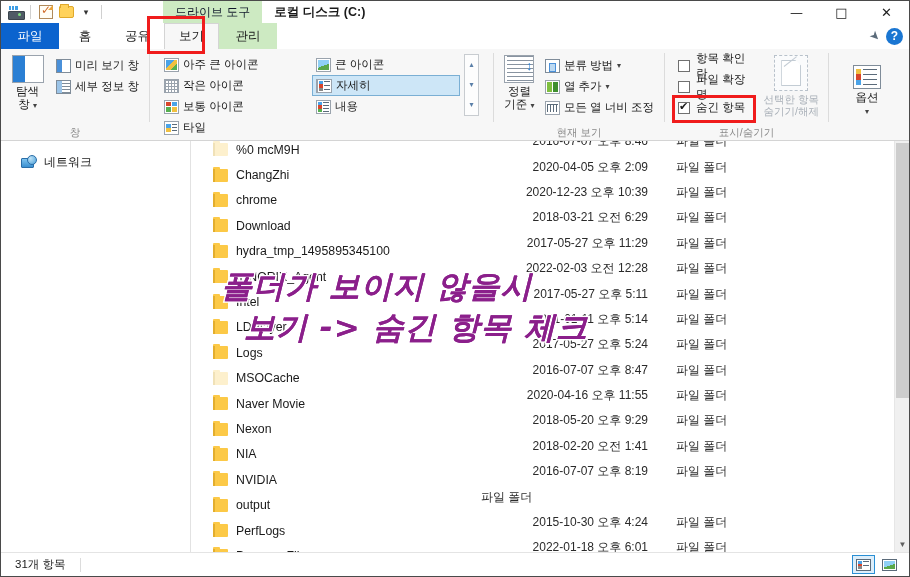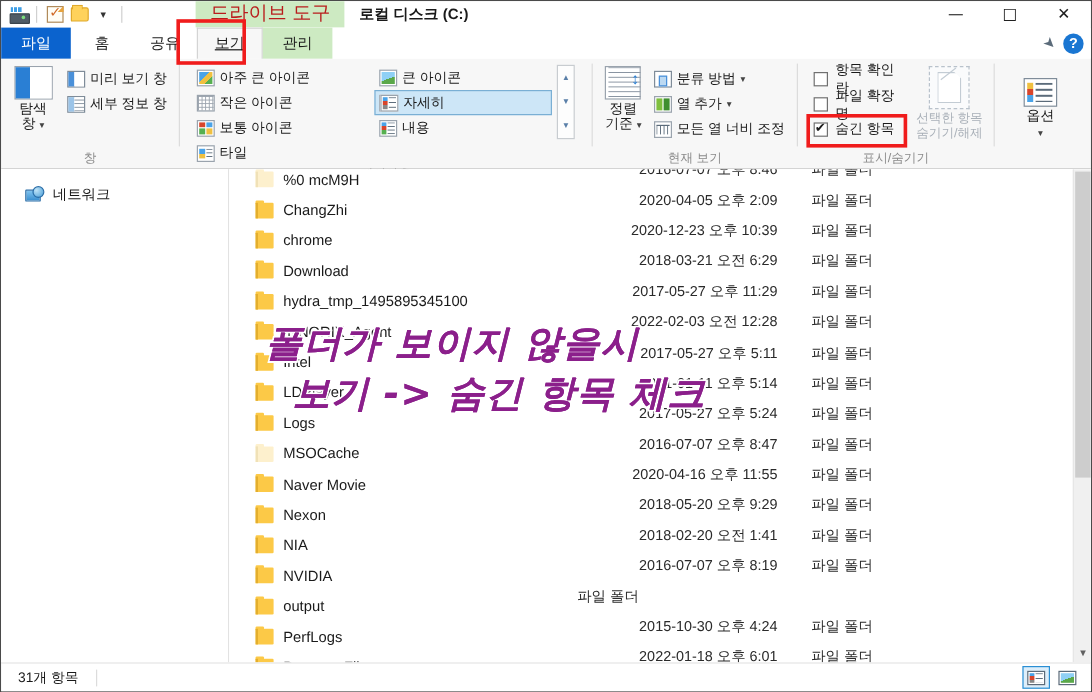--- a/index.html
+++ b/index.html
@@ -54,21 +54,21 @@
     width: 15px; height: 12px; background: #ffd25b; border: 1px solid #e0a92b; border-radius: 1px 2px 2px 1px;
     position: relative;
   }
   .ico-newfolder::before {
     content:""; position:absolute; left:0; top:-3px; width:7px;height:3px;background:#ffd25b;border:1px solid #e0a92b;border-bottom:none;border-radius:1px 1px 0 0;
   }
   .qat-caret {
     font-size: 9px; color: #333; line-height: 1;
   }
   .ctx-tab {
-    background: #cdeac2; color: #b91c1c; font-size: 16px;
+    background: #cdeac2; color: #0f172a; font-size: 12px;
     height: 22px; line-height: 22px; padding: 0 12px; margin-left: 56px;
   }
   .win-title {
     font-size: 12.5px; font-weight: bold; color: #1a1a1a;
     margin-left: 12px; line-height: 22px;
   }
   .wincontrols { position: absolute; right: 0; top: 0; display: flex; }
   .wc {
     width: 45px; height: 22px; display:flex; align-items:center; justify-content:center;
     font-size: 13px; color: #202020; font-family: "DejaVu Sans", sans-serif;
@@ -81,21 +81,21 @@
     display: flex; align-items: stretch;
   }
   .tab {
     font-size: 12.5px; color: #1a1a1a; padding: 0 14px;
     display: flex; align-items: center; justify-content: center;
     min-width: 52px; position: relative;
   }
   .tab.file { background: #0b63ce; color: #ffffff; font-size: 12.5px; min-width: 58px; }
   .tab.active-view {
     background: #f7f7f7;
-    border-left: 1px solid #d4d4d4; border-right: 1px solid #d4d4d4; border-top: 1px solid #d4d4d4; text-decoration: underline;
+    border-left: 1px solid #d4d4d4; border-right: 1px solid #d4d4d4; border-top: 1px solid #d4d4d4;
   }
   .tab.ctx { background: #cdeac2; min-width: 58px; }
   .tab-hl {
     position: absolute; border: 3px solid #f01c1c; pointer-events:none;
   }
   #hl-view { left: 146px; top: 15px; width: 58px; height: 38px; }
 
   
   .ribbon {
     position: absolute; left: 0; top: 48px; width: 908px; height: 92px;

